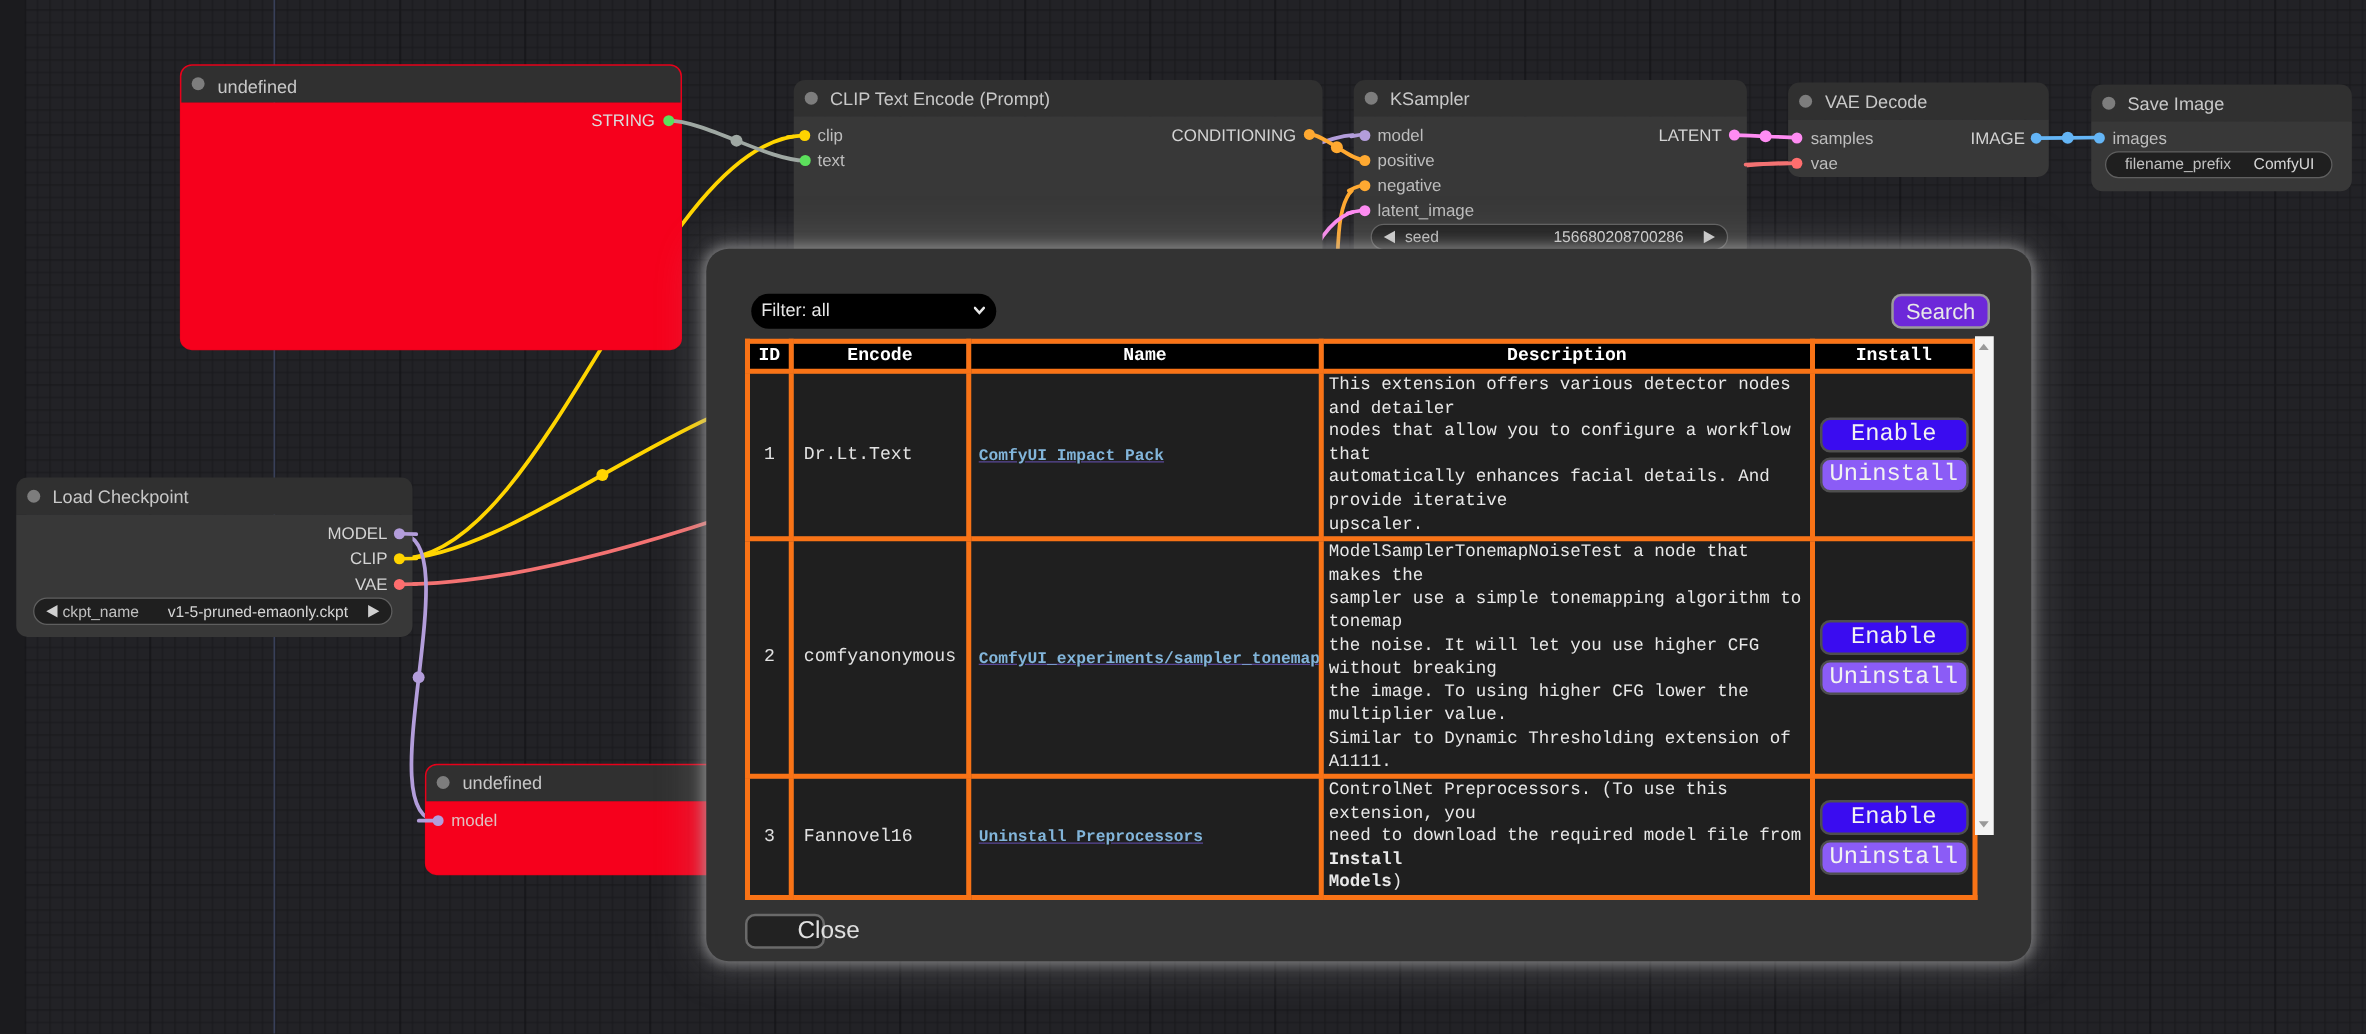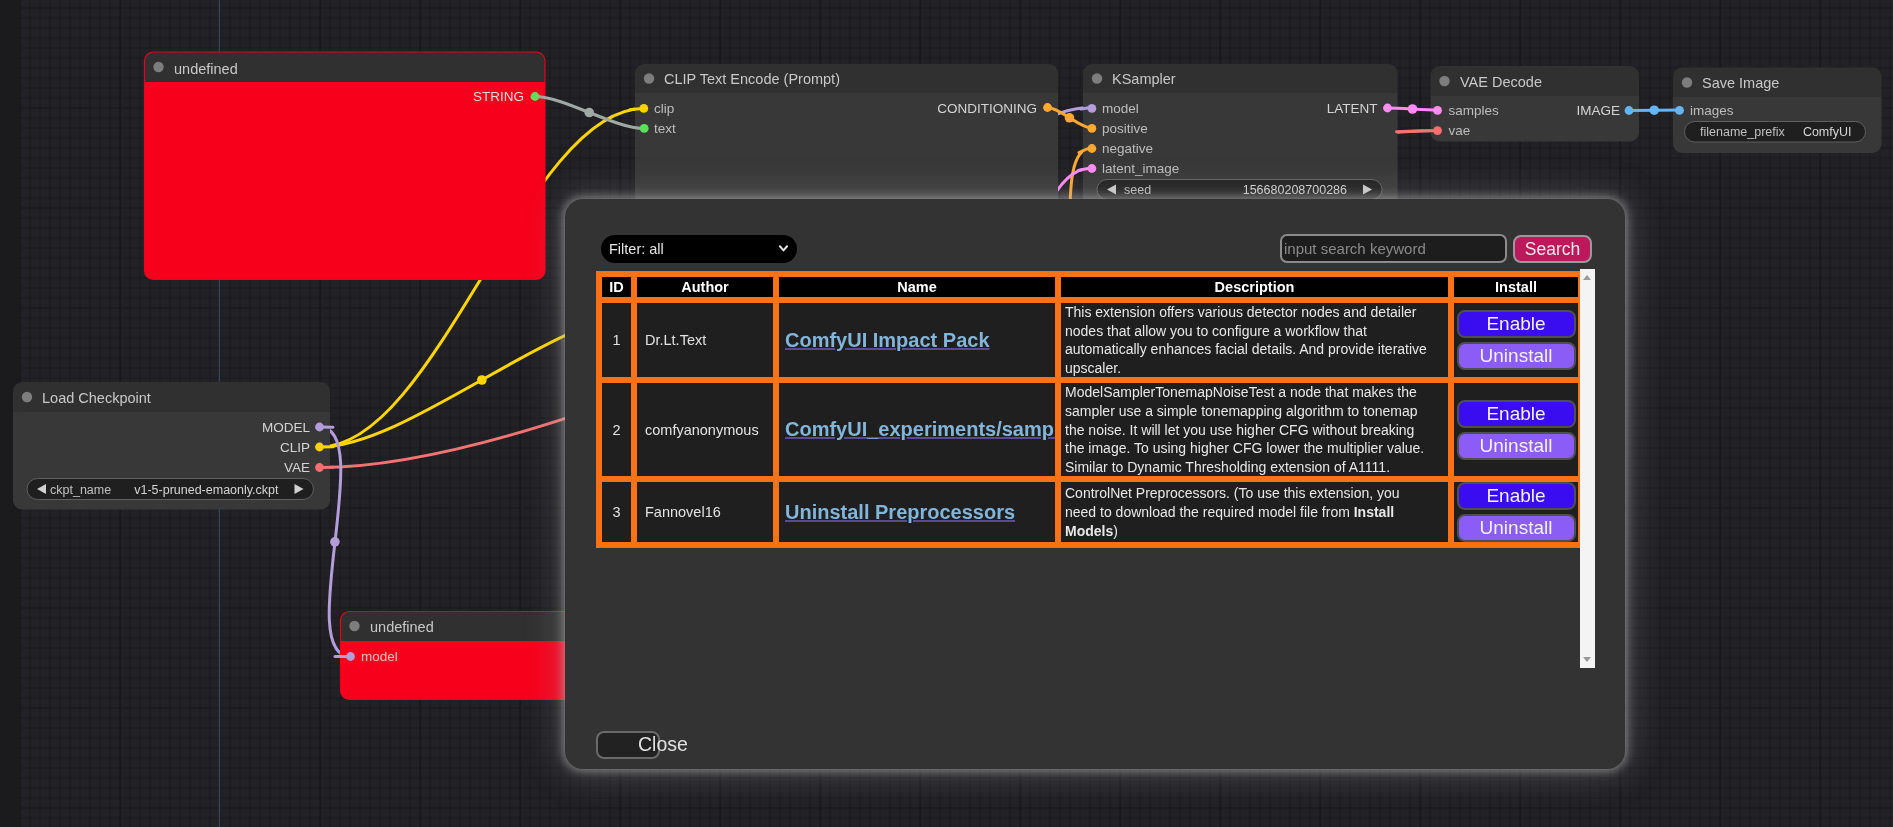--- a/index.html
+++ b/index.html
@@ -9,30 +9,30 @@
   
   #modal{position:absolute;left:565px;top:199px;width:1060px;height:570px;background:#333333;
     border-radius:18px;box-shadow:0 0 10px 2px rgba(190,190,190,.55), 0 0 34px 6px rgba(160,160,160,.30);}
   #filterSel{position:absolute;left:36px;top:36px;width:196px;height:28px;background:#000;border-radius:14px;
     color:#e6e6e6;font-size:14.5px;line-height:28px;padding-left:8px;box-sizing:border-box;}
   #filterSel .chev{position:absolute;right:9px;top:9px;width:9px;height:9px;}
   #searchInp{position:absolute;left:715px;top:35px;width:227px;height:29px;box-sizing:border-box;
     background:#1d1d1d;border:2px solid #8b8b8b;border-radius:7px;color:#8a8a8a;font-size:15px;
     line-height:25px;padding-left:2px;}
   #searchBtn{position:absolute;left:948px;top:36px;width:79px;height:28px;box-sizing:border-box;
-    background:#be185d;border:2px solid #9a9a9a;border-radius:8px;color:#e8e8e8;font-size:17.5px;
+    background:#6d28d9;border:2px solid #9a9a9a;border-radius:8px;color:#e8e8e8;font-size:17.5px;
     text-align:center;line-height:24px;}
   table.grid{position:absolute;left:31px;top:72px;width:983px;border-collapse:collapse;table-layout:fixed;
     font-size:14px;color:#e2e2e2;}
-  table.grid th, table.grid td{border:6px solid #f97316;overflow:hidden;}
+  table.grid th, table.grid td{border:4px solid #f97316;overflow:hidden;font-family:Liberation Mono, monospace;}
   table.grid th{background:#000;color:#fff;font-size:14.5px;font-weight:bold;height:20px;padding:0;}
   table.grid td{background:#1f1f1f;}
   td.cid{text-align:center;font-size:14.5px;}
   td.cauthor{padding-left:8px;font-size:14.5px;}
-  td.cname{padding-left:6px;font-size:20px;font-weight:bold;white-space:nowrap;margin-top:40px;}
+  td.cname{padding-left:6px;font-size:13px;font-weight:bold;white-space:nowrap;margin-top:40px;}
   td.cname a{color:#82b5da;text-decoration:underline;text-decoration-color:#5a4898;}
   td.cdesc{padding:0 4px;font-size:14px;line-height:18.6px;vertical-align:middle;color:#e8e8e8;}
   td.cinstall{text-align:center;vertical-align:middle;padding:0;}
   .btn{display:block;width:119px;height:28px;margin:0 auto;border:2px solid #4f4f4f;border-radius:8px;
     color:#f2f2f2;font-size:19px;line-height:23px;box-sizing:border-box;}
   .btn.enable{background:#3a0cf0;margin-bottom:4px;}
   .btn.uninst{background:#8b5cf6;}
   #sbar{position:absolute;left:1015px;top:69.5px;width:14.5px;height:399px;background:#f4f4f4;}
   #sbar .tri-up{position:absolute;left:3px;top:6px;width:0;height:0;border-left:4px solid transparent;
     border-right:4px solid transparent;border-bottom:5px solid #9a9a9a;}
@@ -232,35 +232,34 @@
   <circle cx="1437.5" cy="130.6" r="4.4" fill="#ff6e6e"></circle>
   <circle cx="1629" cy="110.5" r="4.4" fill="#64b5f6"></circle>
   <circle cx="1679.5" cy="110.4" r="4.4" fill="#64b5f6"></circle>
   <circle cx="319.5" cy="427" r="4.4" fill="#b39ddb"></circle>
   <circle cx="319.5" cy="447" r="4.4" fill="#ffd400"></circle>
   <circle cx="319.5" cy="467.5" r="4.4" fill="#ff6e6e"></circle>
   <circle cx="350.5" cy="656.5" r="4.4" fill="#b39ddb"></circle>
   </g>
 </svg>
   </div>
-  <div id="searchInp">input search keyword</div>
   <div id="searchBtn">Search</div>
 
   <table class="grid">
     <colgroup>
       <col style="width:35px">
           <col style="width:142px">
           <col style="width:282px">
           <col style="width:393px">
           <col style="width:130px">
     </colgroup>
     <tbody>
           <tr style="height:20px">
             <th>ID</th>
-            <th>Author</th>
+            <th>Encode</th>
             <th>Name</th>
             <th>Description</th>
             <th>Install</th>
           </tr>
     <tr style="height:76px">
       <td class="cid">1</td>
       <td class="cauthor">Dr.Lt.Text</td>
       <td class="cname"><a>ComfyUI Impact Pack</a></td>
       <td class="cdesc">This extension offers various detector nodes and detailer<br>nodes that allow you to configure a workflow that<br>automatically enhances facial details. And provide iterative<br>upscaler.</td>
       <td class="cinstall">

